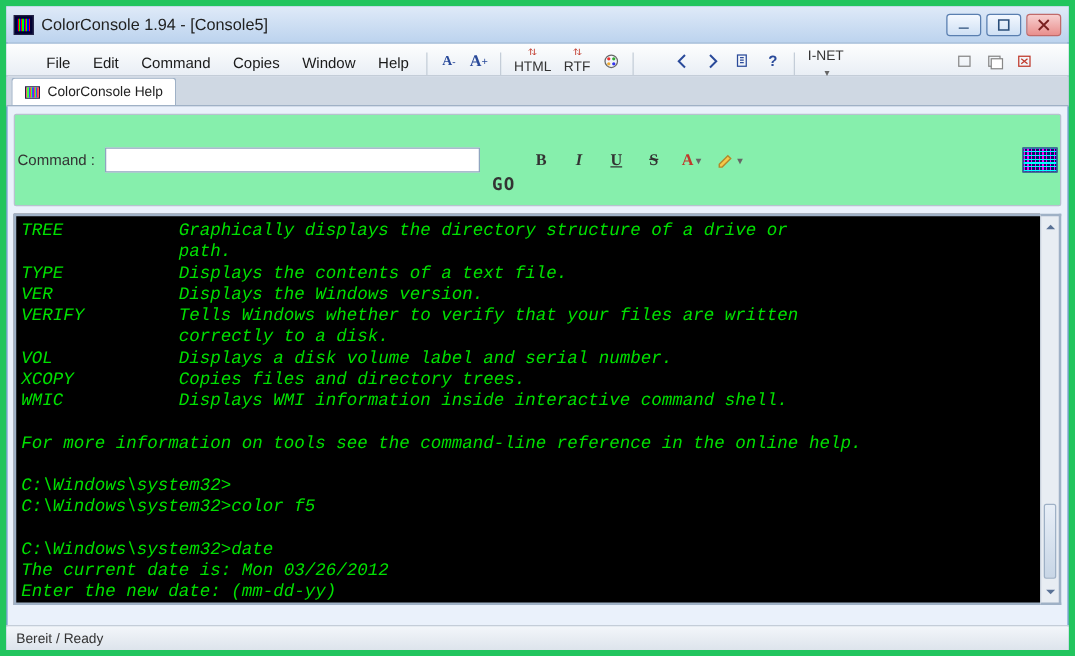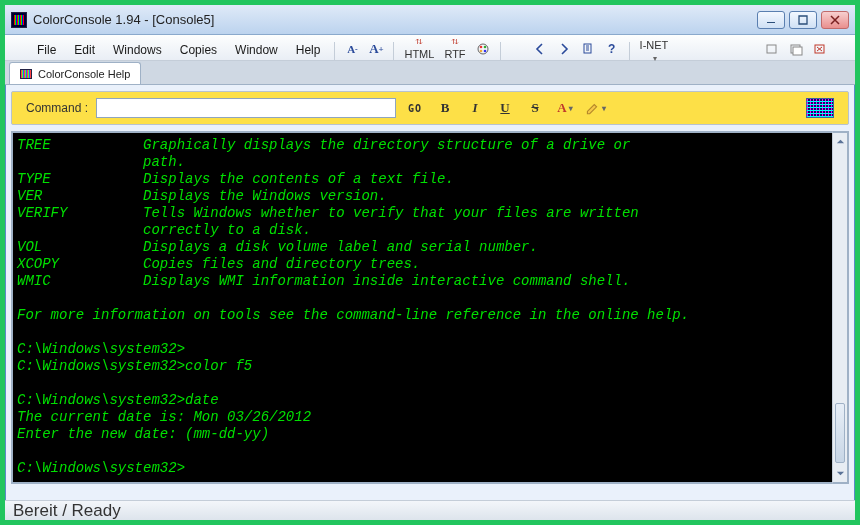--- a/index.html
+++ b/index.html
@@ -28,39 +28,39 @@
   .red { color: #c0392b; }
 
   
   .tabbar { height: 24px; background: #cfd8e3; display: flex; align-items: flex-end; padding: 0 4px; gap: 4px; border-bottom: 1px solid #9fb1c6; }
   .tab { height: 22px; min-width: 110px; padding: 0 10px; background: linear-gradient(#f0f4f9,#dbe3ec); border: 1px solid #9fb1c6; border-bottom: none; border-radius: 3px 3px 0 0; display: flex; align-items: center; gap: 6px; font-size: 11px; color: #222; }
   .tab.active { background: #fff; }
   .tab .tabicon { width: 12px; height: 10px; background: #004; border: 1px solid #224; }
   .tab .tabicon::after{content:"";display:block;width:100%;height:100%;background:repeating-linear-gradient(90deg,#f44 0 1px,#4f4 1px 2px,#44f 2px 3px);}
 
   
-  .cmdrow { background: #fde047; margin: 6px; border: 1px solid #b7c2cf; border-radius: 2px; padding: 6px 14px; display: flex; align-items: center; gap: 8px; }
+  .cmdrow { background: #86efac; margin: 6px; border: 1px solid #b7c2cf; border-radius: 2px; padding: 6px 2px; display: flex; align-items: center; gap: 8px; }
   .cmdrow .lblc { color: #333; }
   .cmdrow input { flex: 0 0 300px; height: 20px; border: 1px solid #8fa5bf; padding: 0 4px; font-family: inherit; font-size: 12px; }
   .fmtbtn { width: 22px; height: 20px; display: flex; align-items: center; justify-content: center; font-family: "Times New Roman", serif; font-weight: bold; font-size: 13px; color: #333; border-radius:2px;}
-  .gobtn { font-family: monospace; font-weight: bold; letter-spacing: 1px; font-size:10px;}
+  .gobtn { font-family: monospace; font-weight: bold; letter-spacing: 1px; font-size:14px;margin-top:40px;}
   .preview { width: 28px; height: 20px; background: #001a66; border: 1px solid #4060a0; margin-left: auto; }
   .preview::after{content:"";display:block;width:100%;height:100%;background:repeating-linear-gradient(0deg,#0ff 0 1px,transparent 1px 3px),repeating-linear-gradient(90deg,#f0f 0 1px,transparent 1px 3px);}
 
   
   .consolewrap { flex: 1; margin: 0 6px 16px 6px; display:flex; min-height:0;font-style:italic;}
   .console { flex:1; background: #000; color: #00e000; font-family: "Consolas","Courier New",monospace; font-size: 14px; line-height: 17px; padding: 4px 4px; overflow: hidden; white-space: pre; border: 2px solid #9fb1c6; border-right:none;}
   .scrollbar { width: 17px; background: #e8edf3; border: 2px solid #9fb1c6; border-left: 1px solid #c7d0db; display: flex; flex-direction: column; }
   .scrollbar .arrow { height: 17px; display: flex; align-items: center; justify-content: center; }
   .scrollbar .track { flex: 1; position: relative; }
   .scrollbar .thumb { position: absolute; left: 2px; right: 2px; bottom: 2px; height: 60px; background: linear-gradient(#e7eef7,#c8d6e6); border: 1px solid #9fb1c6; border-radius: 2px; }
   .scrollbar svg{width:9px;height:9px;fill:#5a7296;}
 
   
-  .statusbar { height: 20px; background: linear-gradient(#f3f6fa,#dde4ec); border-top: 1px solid #c4cdd8; padding: 0 8px; display: flex; align-items: center; font-size: 17px; color: #333; }
+  .statusbar { height: 20px; background: linear-gradient(#f3f6fa,#dde4ec); border-top: 1px solid #c4cdd8; padding: 0 8px; display: flex; align-items: center; font-size: 11px; color: #333; }
   .u { text-decoration: underline; }
   .i { font-style: italic; }
   .s { text-decoration: line-through; }
   .dd::after{content:"▾"; font-size:8px; margin-left:2px; color:#666;}
 </style>
 </head>
 <body>
 
 <div class="window">
 
@@ -82,21 +82,21 @@
           <svg viewBox="0 0 10 10">
             <path d="M1 1l8 8M9 1l-8 8" stroke="currentColor" stroke-width="1.5"></path>
           </svg>
         </div>
     </div>
   </div>
 
   <div class="menubar">
     <div class="menuitem">File</div>
     <div class="menuitem">Edit</div>
-    <div class="menuitem">Windows</div>
+    <div class="menuitem">Command</div>
     <div class="menuitem">Copies</div>
     <div class="menuitem">Window</div>
     <div class="menuitem">Help</div>
     <div class="menusep"></div>
     <div class="toolbtn" style="font-family:serif;font-weight:bold;color:#2a4a9a;font-size:11px;">A<span style="font-size:8px;vertical-align:super;">-</span></div>
     <div class="toolbtn" style="font-family:serif;font-weight:bold;color:#2a4a9a;font-size:13px;">A<span style="font-size:9px;vertical-align:super;">+</span></div>
     <div class="menusep"></div>
     <div class="toolbtn lbl">
         <svg viewBox="0 0 14 14">
           <path d="M4 2v10M4 2l3 3M4 2l-3 3M10 12V2M10 12l3-3M10 12l-3-3" stroke="#c0392b" stroke-width="1.4" fill="none"></path>

